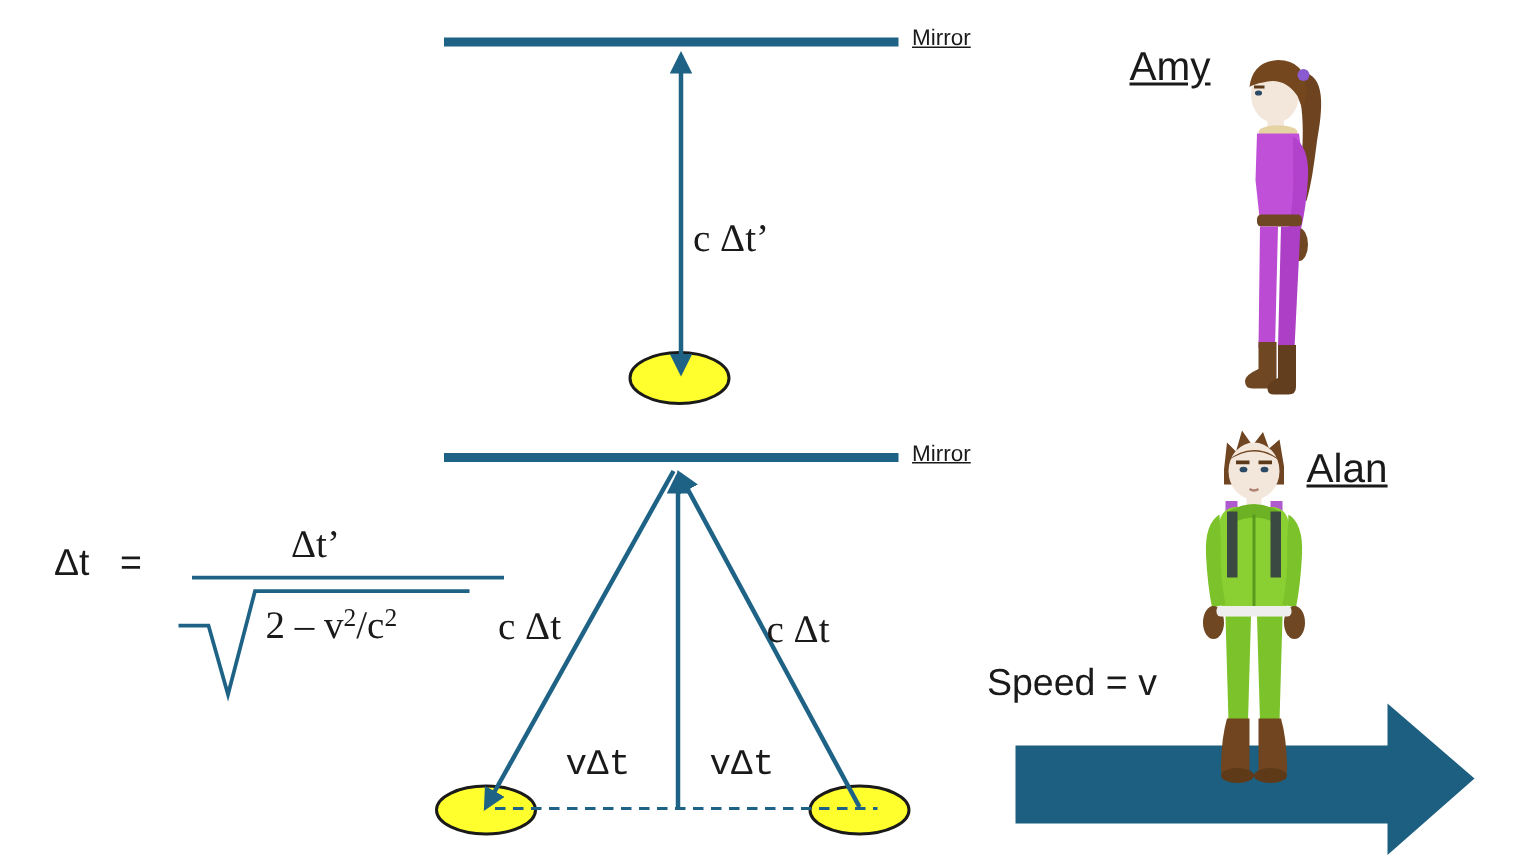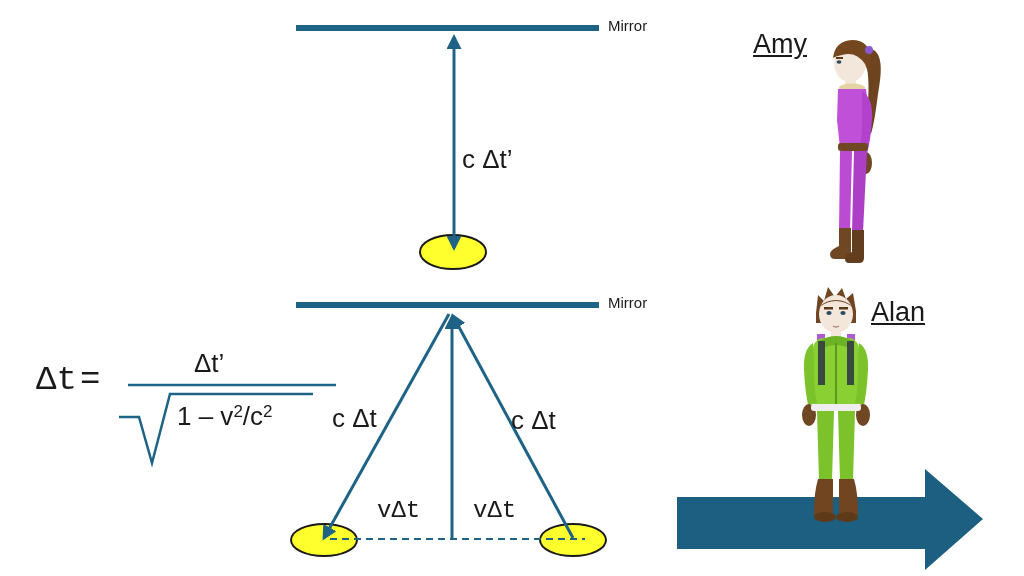--- a/index.html
+++ b/index.html
@@ -19,26 +19,26 @@
     position: absolute;
     left: 0;
     top: 0;
   }
   .label {
     position: absolute;
     color: #1a1a1a;
     line-height: 1;
     white-space: nowrap;
   }
-  .mirror-label { font-size: 15px; }
-  .math-label   { font-size: 26px; }
+  .mirror-label { font-size: 15px; text-decoration: underline; }
+  .math-label   { font-size: 26px; font-family: Liberation Serif, serif; }
   .vdt-label    { font-size: 24px; font-family: Liberation Mono, monospace; }
   .name-label   { font-size: 27px; text-decoration: underline; }
   .speed-label  { font-size: 25px; }
-  .formula-lhs  { font-size: 34px; font-family: Liberation Mono, monospace; }
+  .formula-lhs  { font-size: 25px; }
   .sup {
     font-size: 17px;
     vertical-align: 8px;
   }
   .avatar-svg { position: absolute; }
 </style>
 </head>
 <body>
 
 <div class="canvas">
@@ -73,24 +73,25 @@
 
   <div class="label mirror-label" style="left:608px; top:295px">Mirror</div>
   <div class="label math-label" style="left:332px; top:405px">c Δt</div>
   <div class="label math-label" style="left:511px; top:407px">c Δt</div>
   <div class="label vdt-label" style="left:377px; top:499px">vΔt</div>
   <div class="label vdt-label" style="left:473px; top:499px">vΔt</div>
 
   <div class="label formula-lhs" style="left:36px; top:363px">Δt</div>
   <div class="label formula-lhs" style="left:80px; top:363px">=</div>
   <div class="label math-label" style="left:194px; top:350px">Δt’</div>
-  <div class="label math-label" style="left:177px; top:403px"><span>1 – v</span><span class="sup">2</span><span>/c</span><span class="sup">2</span></div>
+  <div class="label math-label" style="left:177px; top:403px"><span>2 – v</span><span class="sup">2</span><span>/c</span><span class="sup">2</span></div>
 
   <div class="label name-label" style="left:753px; top:31px">Amy</div>
   <div class="label name-label" style="left:871px; top:299px">Alan</div>
+  <div class="label speed-label" style="left:658px; top:443px">Speed = v</div>
 
   <svg class="avatar-svg" style="left:826px; top:36px" width="66" height="232" viewBox="0 0 66 232">
 
     <path d="M42,12 C58,14 56,36 52,58 C50,74 48,88 45,98 L38,92 C43,72 45,40 38,18 Z" fill="#6e4420"></path>
 
     <ellipse cx="24" cy="27" rx="16" ry="19" fill="#f3e7dc"></ellipse>
 
     <path d="M7,22 Q9,5 26,4 Q44,4 45,24 Q45,32 42,36 L39,28 Q30,15 16,19 Q10,20 7,22 Z" fill="#74471e"></path>
 
     <circle cx="43" cy="14" r="4" fill="#8a5ad0"></circle>

